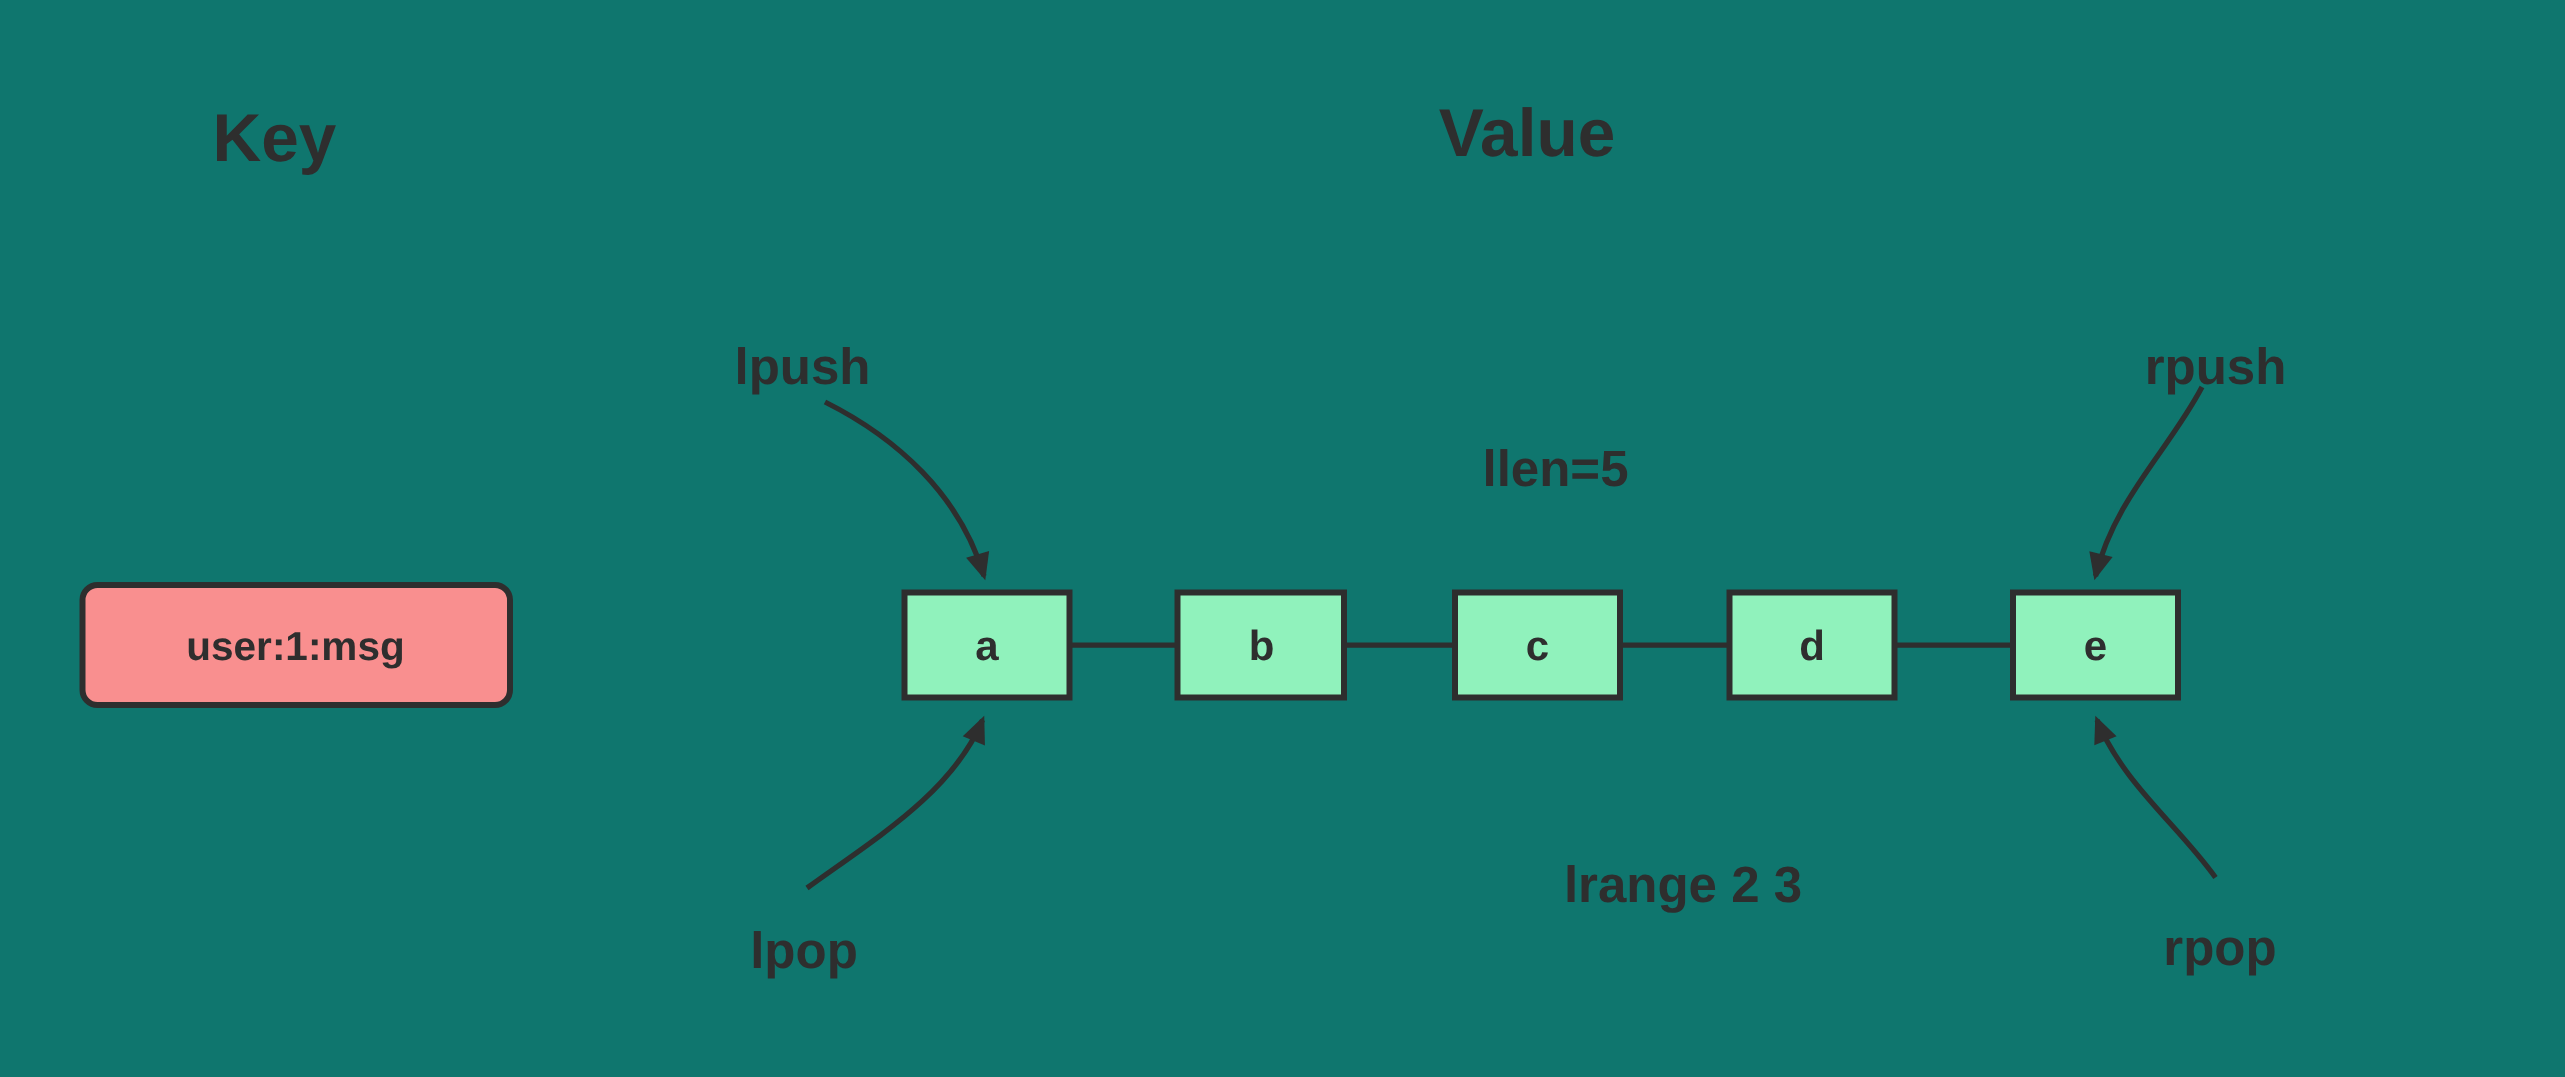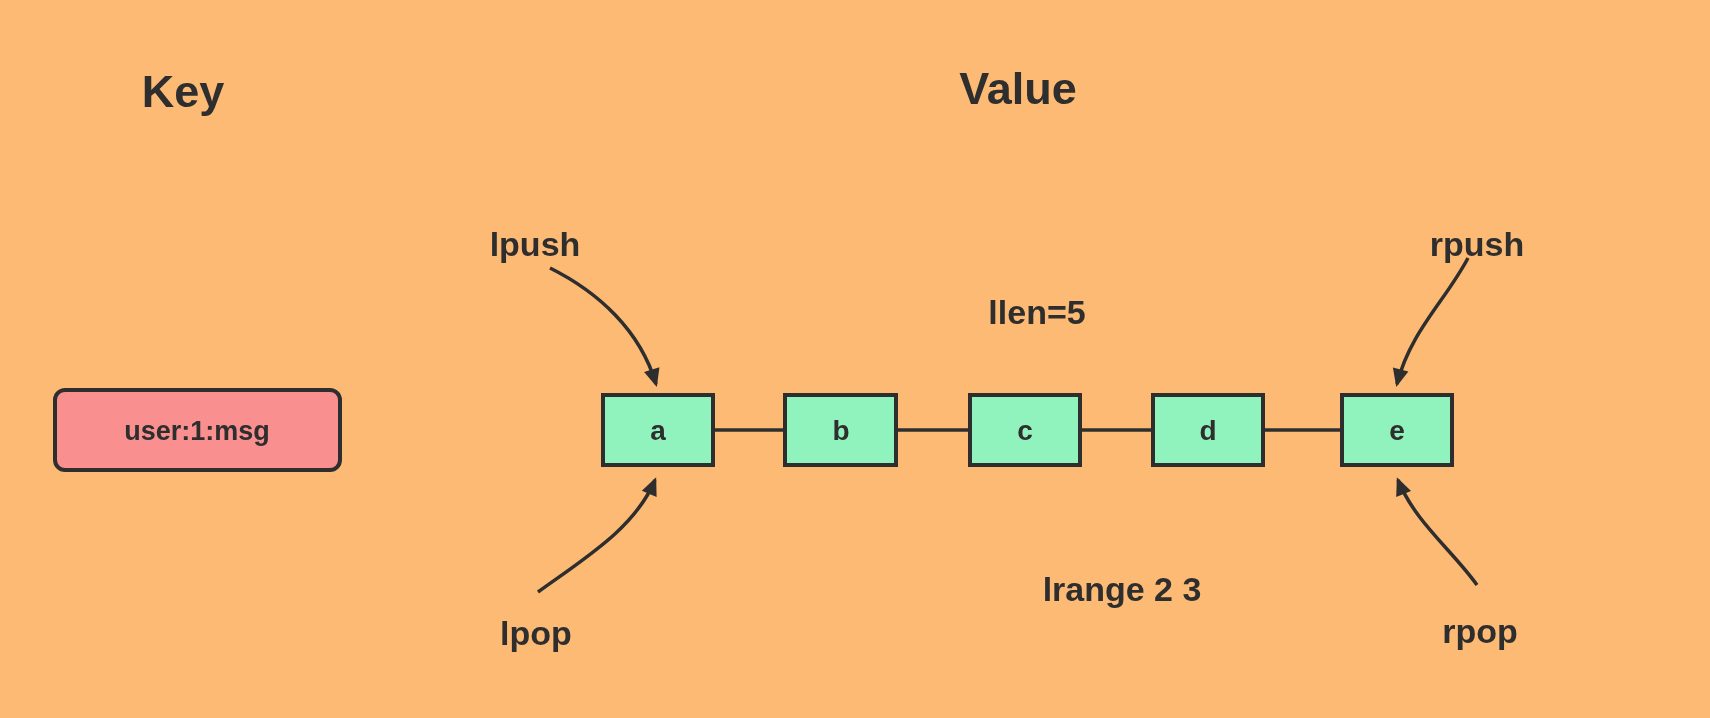--- a/index.html
+++ b/index.html
@@ -4,21 +4,21 @@
 <style>
   html, body {
     margin: 0;
     padding: 0;
     background: #ffffff;
   }
   .stage {
     position: relative;
     width: 1710px;
     height: 718px;
-    background: #fdba74;
+    background: #0f766e;
     overflow: hidden;
     font-family: "Liberation Sans", sans-serif;
     text-align: center;
   }
   svg text {
     font-family: "Liberation Sans", sans-serif;
     fill: #2e2e2e;
   }
   .hdr {
     font-size: 45px;

